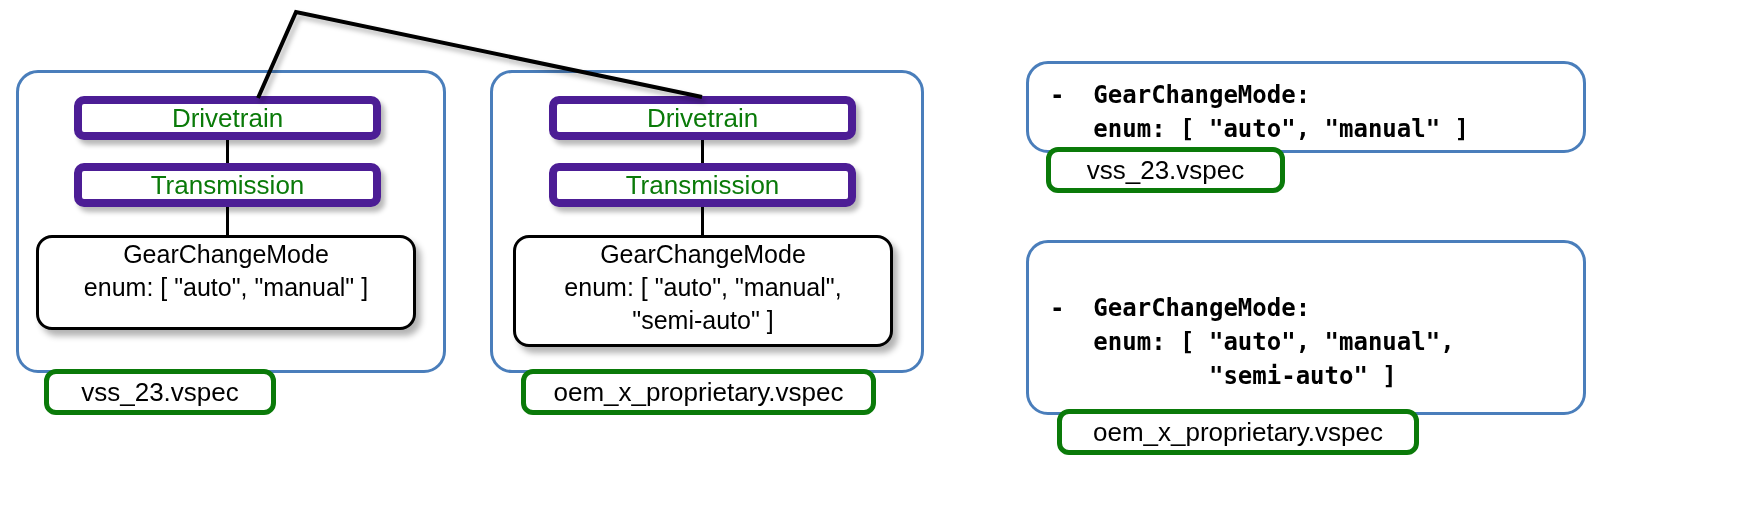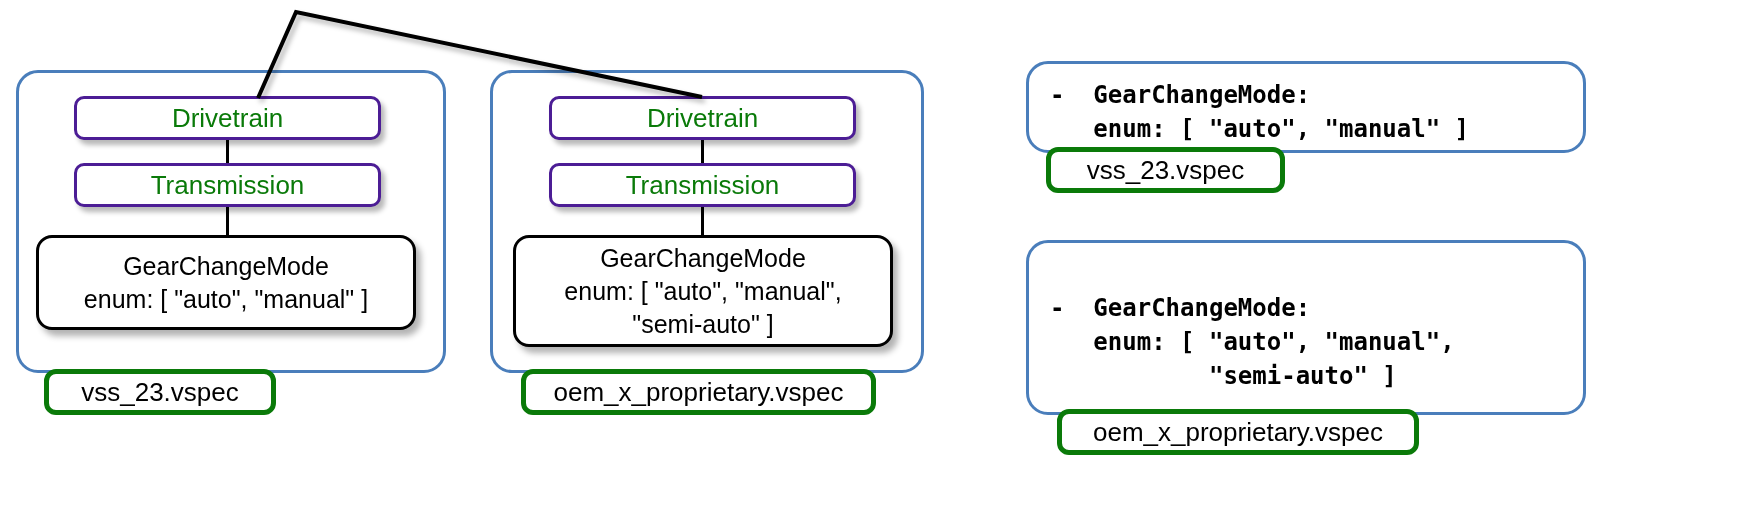--- a/index.html
+++ b/index.html
@@ -53,21 +53,21 @@
     display: flex;
     align-items: center;
     justify-content: center;
     color: #000000;
     white-space: nowrap;
   }
 
   
   .node-branch {
     position: absolute;
-    border: 3px solid #4c1d95;
+    border: 8px solid #4c1d95;
     border-radius: 10px;
     background: #ffffff;
     box-sizing: border-box;
     display: flex;
     align-items: center;
     justify-content: center;
     color: #0a7a09;
     font-size: 26px;
     z-index: 30;
     box-shadow: 4px 5px 5px rgba(0,0,0,0.28);
@@ -75,21 +75,20 @@
 
   .node-leaf {
     position: absolute;
     border: 3px solid #000000;
     border-radius: 16px;
     background: #ffffff;
     box-sizing: border-box;
     display: flex;
     flex-direction: column;
     align-items: center;
-    justify-content: center;
     color: #000000;
     font-size: 25px;
     line-height: 1.32;
     z-index: 30;
     box-shadow: 5px 6px 6px rgba(0,0,0,0.30);
     text-align: center;
   }
 
   .edge-v {
     position: absolute;

